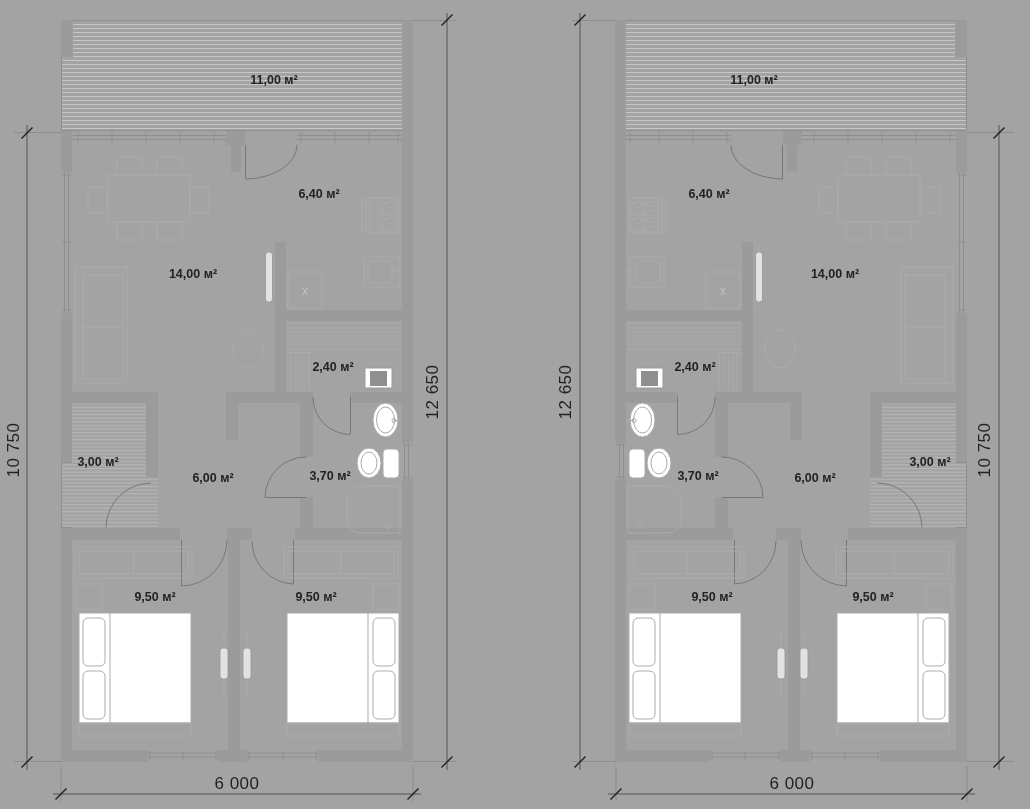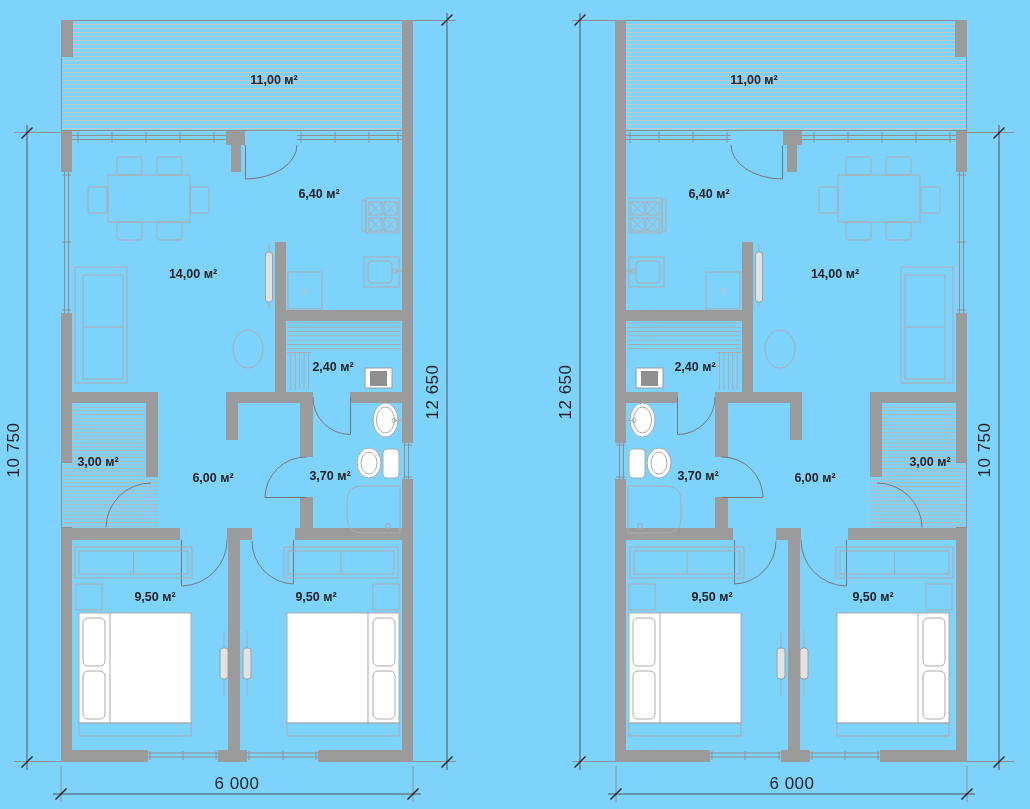--- a/index.html
+++ b/index.html
@@ -1,19 +1,19 @@
 <!DOCTYPE html>
 <html><head>
 <meta charset="utf-8">
 <style>
   html,body{margin:0;padding:0;background:#fff;}
   .canvas{
     position:relative;
     width:1030px;height:809px;
-    background:#7dd3fc;
+    background:#a3a3a3;
     font-family:"Liberation Sans", sans-serif;
     overflow:hidden;
   }
   svg{display:block;}
   .room-label{
     font-family:"Liberation Sans", sans-serif;
     font-size:12.5px;
     font-weight:bold;
     fill:#222222;
     text-anchor:middle;

